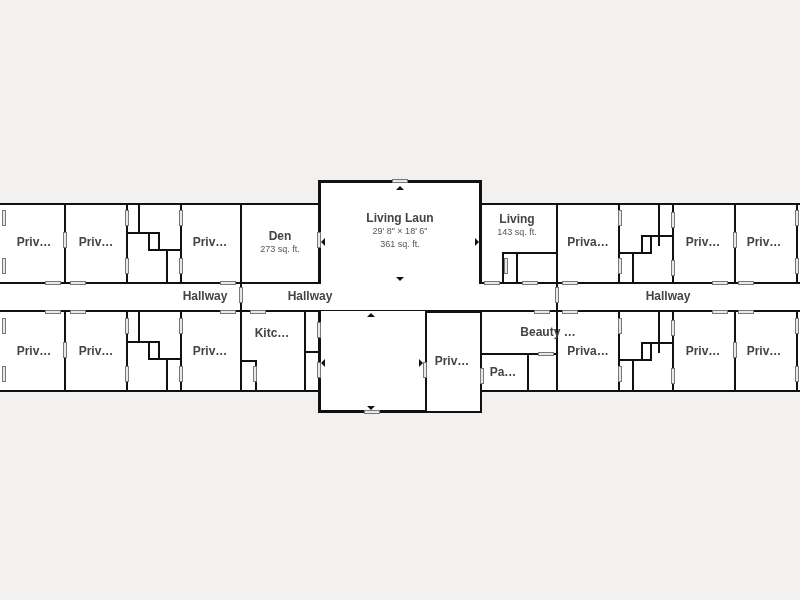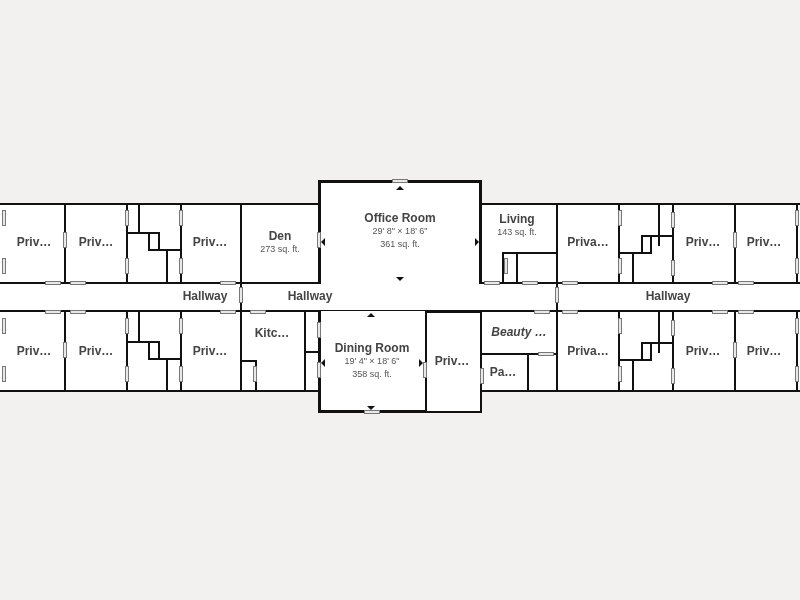--- a/index.html
+++ b/index.html
@@ -179,35 +179,30 @@
   <div class="lbl" style="left:205px;top:296px;">Hallway</div>
   <div class="lbl" style="left:310px;top:296px;">Hallway</div>
   <div class="lbl" style="left:668px;top:296px;">Hallway</div>
 
   <div class="lbl" style="left:280px;top:242px;">
     <span>Den</span>
     <span class="sub">273 sq. ft.</span>
   </div>
 
   <div class="lbl" style="left:400px;top:231px;">
-    <span>Office Room</span>
+    <span>Living Laun</span>
     <span class="sub">29' 8" × 18' 6"</span>
     <span class="sub">361 sq. ft.</span>
   </div>
 
   <div class="lbl" style="left:517px;top:225px;">
     <span>Living</span>
     <span class="sub">143 sq. ft.</span>
   </div>
 
   <div class="lbl" style="left:272px;top:333px;">Kitc…</div>
 
-  <div class="lbl" style="left:372px;top:361px;">
-    <span>Dining Room</span>
-    <span class="sub">19' 4" × 18' 6"</span>
-    <span class="sub">358 sq. ft.</span>
-  </div>
 
   <div class="lbl" style="left:452px;top:361px;">Priv…</div>
-  <div class="lbl" style="left:519px;top:332px;font-style:italic;">Beauty …</div>
+  <div class="lbl" style="left:548px;top:332px;">Beauty …</div>
   <div class="lbl" style="left:503px;top:372px;">Pa…</div>
 
 </div>
 
 </body></html>

